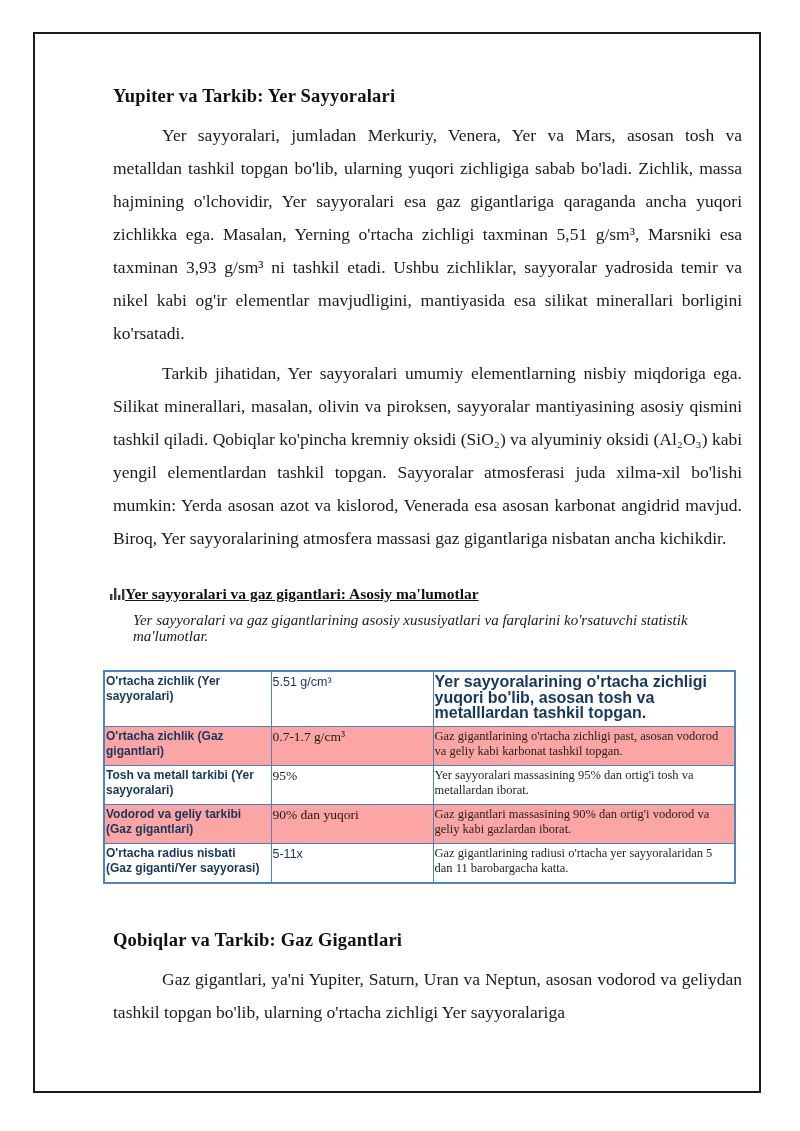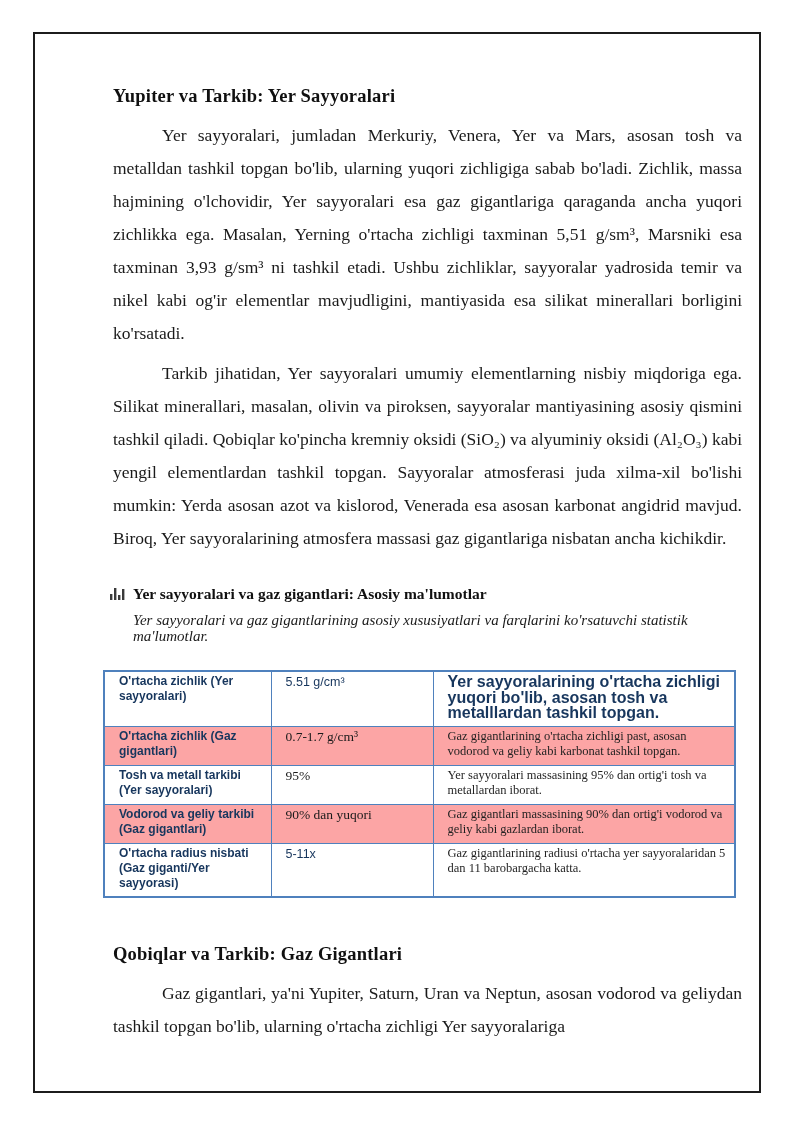--- a/index.html
+++ b/index.html
@@ -46,21 +46,22 @@
     text-align: justify;
     text-indent: 49px;
     margin: 0 0 7px 0;
     color: #1a1a1a;
   }
   .table-heading-row {
     margin-top: 30px;
     margin-left: -3px;
     display: flex;
     align-items: baseline;
-    gap: 8px;
+    gap: 0;
+    text-decoration: underline;
   }
   .chart-icon {
     display: inline-block;
     position: relative;
     top: 1px;
     flex: 0 0 auto;
   }
   .table-heading-text {
     font-size: 15.5px;
     font-weight: bold;
@@ -76,21 +77,21 @@
   table.stats-table {
     border-collapse: collapse;
     table-layout: fixed;
     width: 631px;
     margin-left: -10px;
     border: 2.5px solid #4f81bd;
   }
   table.stats-table td {
     border: 1.6px solid #4f81bd;
     vertical-align: top;
-    padding: 2px 7px 5px 14px;
+    padding: 2px 7px 5px 1px;
     box-sizing: border-box;
   }
   col.c1 { width: 167px; }
   col.c2 { width: 162px; }
   col.c3 { width: 302px; }
   tr.shaded td { background: #fca5a5; }
   td.c-label {
     font-family: "Liberation Sans", "DejaVu Sans", sans-serif;
     font-weight: bold;
     font-size: 12px;

